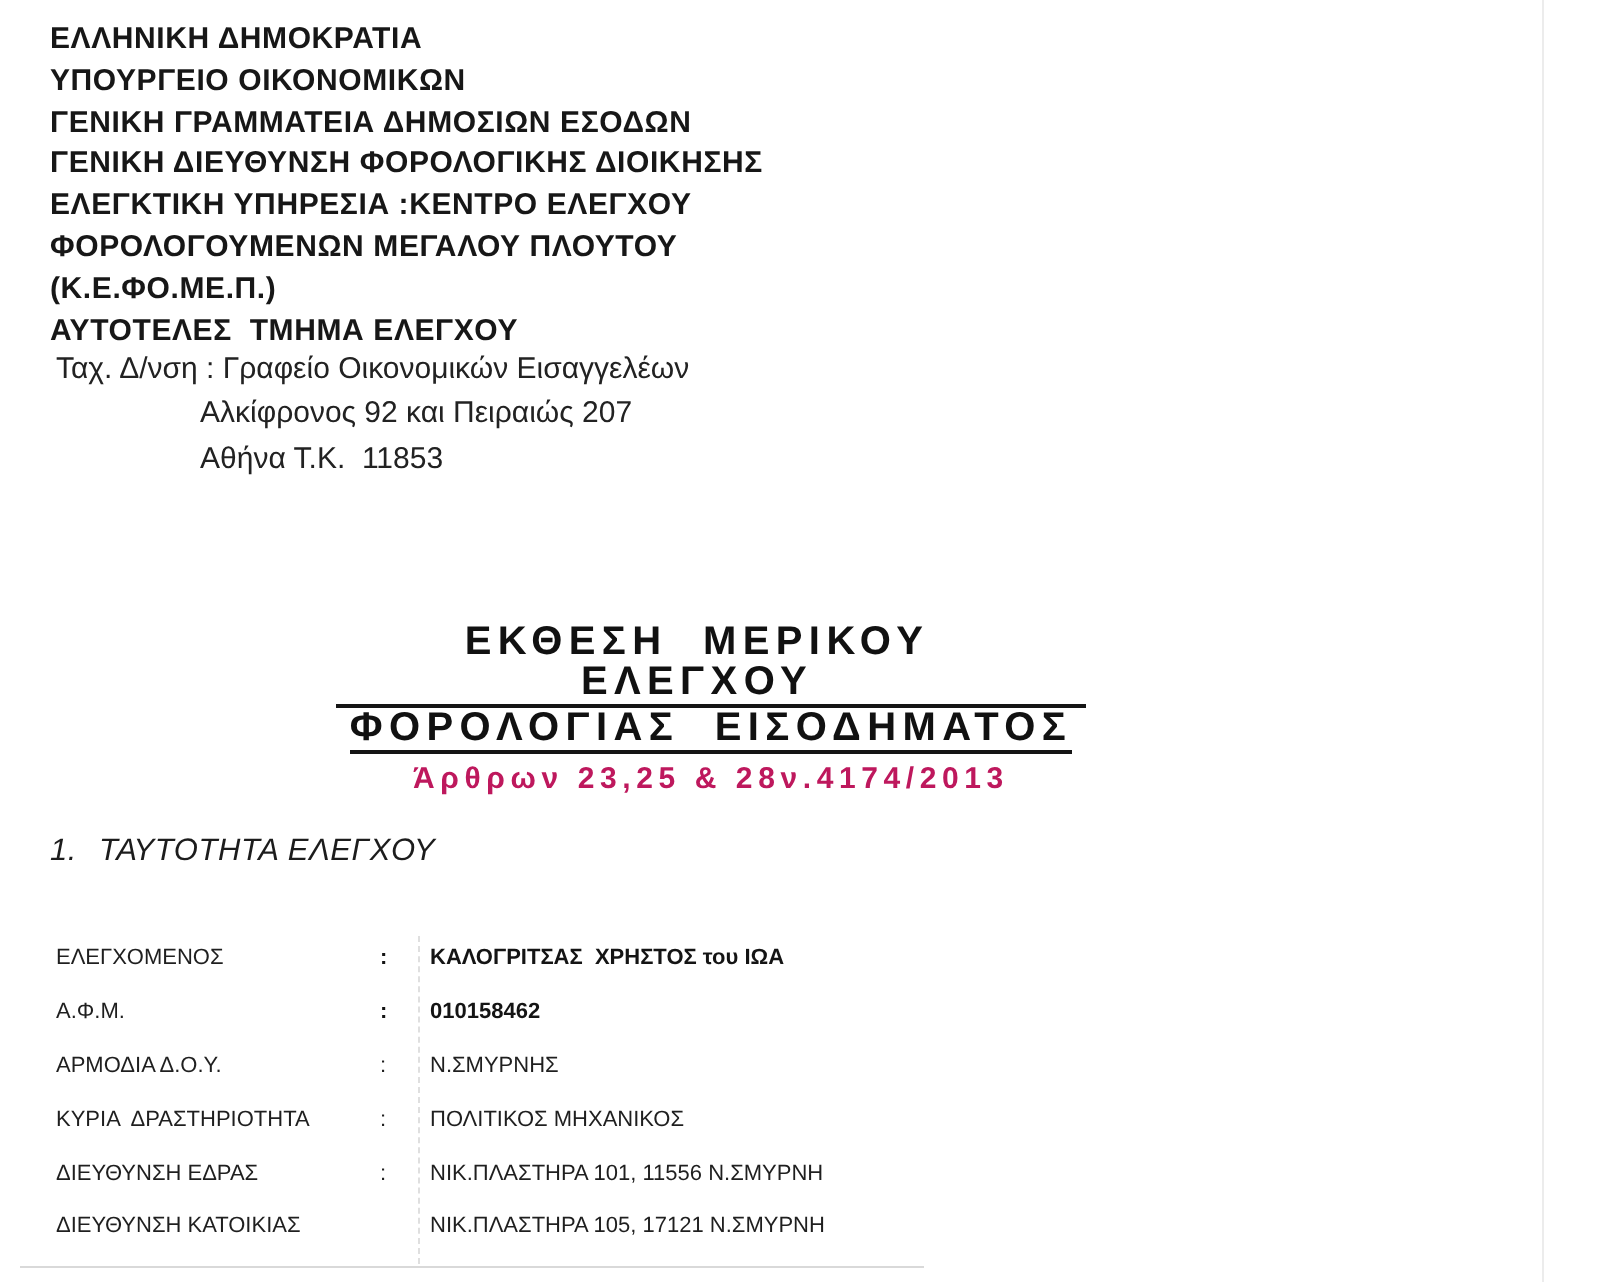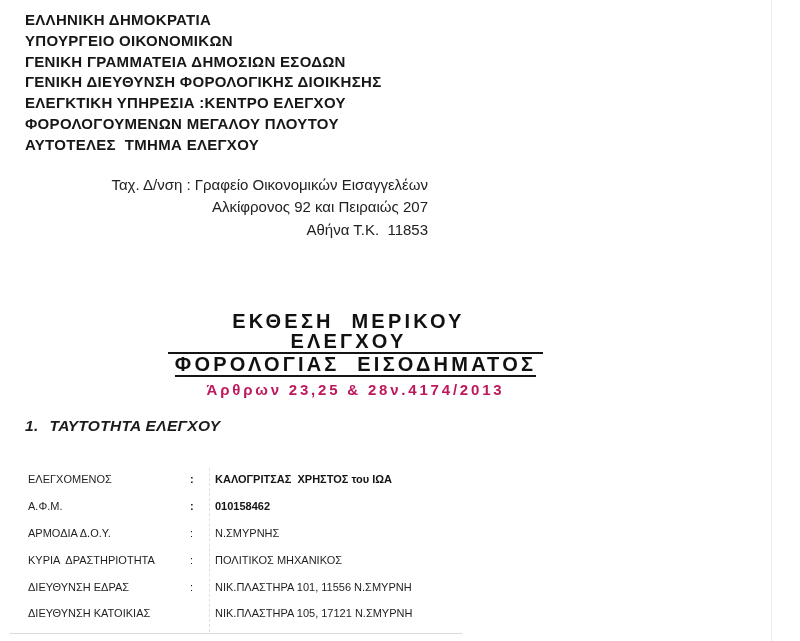--- a/index.html
+++ b/index.html
@@ -35,21 +35,20 @@
     position: absolute;
     left: 28px;
     top: 174px;
     width: 400px;
   }
   .contact-line {
     font-size: 15px;
     font-weight: 400;
     line-height: 22.4px;
     color: #222222;
-    text-align: right;
   }
   .contact-line.indent { padding-left: 72px; }
 
   
   .title-block {
     position: absolute;
     left: 168px;
     top: 311px;
     width: 375px;
     text-align: center;
@@ -74,21 +73,21 @@
     color: #be185d;
     line-height: 19px;
   }
 
   
   .section-heading {
     position: absolute;
     left: 25px;
     top: 417px;
     font-size: 15.5px;
-    font-weight: 700;
+    font-weight: 400;
     font-style: italic;
     letter-spacing: 0.3px;
     color: #1c1c1c;
   }
   .section-heading .sec-num { margin-right: 11px; }
 
   
   .fields-block {
     position: absolute;
     left: 28px;
@@ -140,20 +139,21 @@
 
 <div class="page">
 
   <div class="header-block">
     <div class="header-line txt">ΕΛΛΗΝΙΚΗ ΔΗΜΟΚΡΑΤΙΑ</div>
     <div class="header-line txt">ΥΠΟΥΡΓΕΙΟ ΟΙΚΟΝΟΜΙΚΩΝ</div>
     <div class="header-line txt">ΓΕΝΙΚΗ ΓΡΑΜΜΑΤΕΙΑ ΔΗΜΟΣΙΩΝ ΕΣΟΔΩΝ</div>
     <div class="header-line txt">ΓΕΝΙΚΗ ΔΙΕΥΘΥΝΣΗ ΦΟΡΟΛΟΓΙΚΗΣ ΔΙΟΙΚΗΣΗΣ</div>
     <div class="header-line txt">ΕΛΕΓΚΤΙΚΗ ΥΠΗΡΕΣΙΑ :ΚΕΝΤΡΟ ΕΛΕΓΧΟΥ</div>
     <div class="header-line txt">ΦΟΡΟΛΟΓΟΥΜΕΝΩΝ ΜΕΓΑΛΟΥ ΠΛΟΥΤΟΥ</div>
+    <div class="header-line txt">(Κ.Ε.ΦΟ.ΜΕ.Π.)</div>
     <div class="header-line txt">ΑΥΤΟΤΕΛΕΣ  ΤΜΗΜΑ ΕΛΕΓΧΟΥ</div>
   </div>
 
   <div class="contact-block">
     <div class="contact-line txt">Ταχ. Δ/νση : Γραφείο Οικονομικών Εισαγγελέων</div>
     <div class="contact-line txt indent">Αλκίφρονος 92 και Πειραιώς 207</div>
     <div class="contact-line txt indent">Αθήνα Τ.Κ.  11853</div>
   </div>
 
   <div class="title-block">

